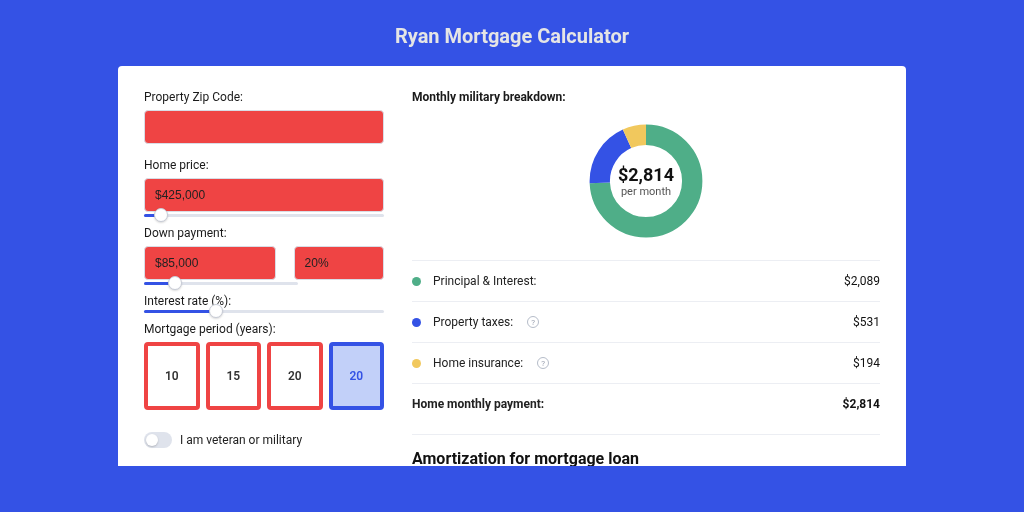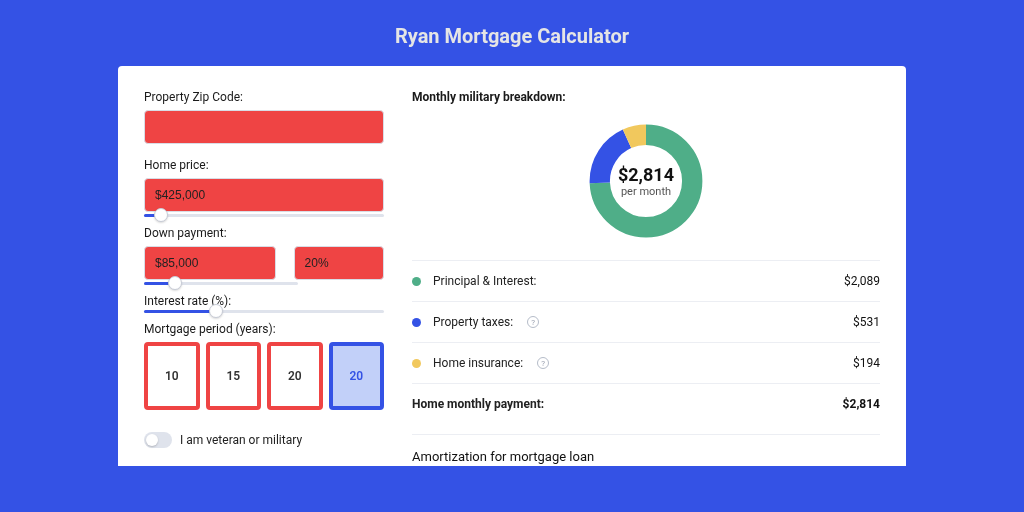--- a/index.html
+++ b/index.html
@@ -144,21 +144,21 @@
   border: 1px solid #b5bcc9;
   border-radius: 50%;
   display: inline-flex;
   align-items: center;
   justify-content: center;
   font-size: 8px;
   color: #9aa1b0;
   margin-left: 2px;
 }
 .amort-block { margin-top: 14px; border-top: 1px solid #eceef3; padding-top: 14px; }
-.amort-title { font-size: 13px; font-weight: 400; color: #111; margin-bottom: 8px; }
+.amort-title { font-size: 16px; font-weight: 700; color: #111; margin-bottom: 8px; }
 </style>
 </head>
 <body>
 
 <h1 class="page-title">Ryan Mortgage Calculator</h1>
 
 <div class="card">
 
   <div class="left-col">
 

